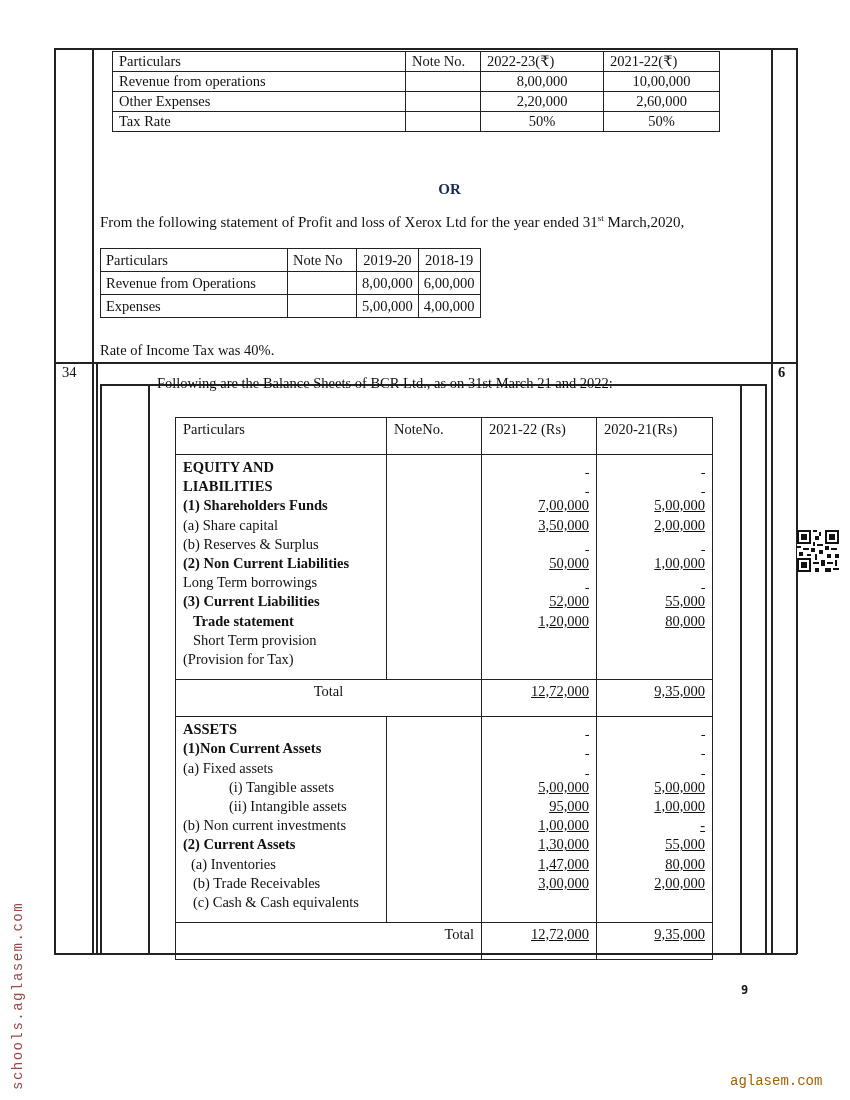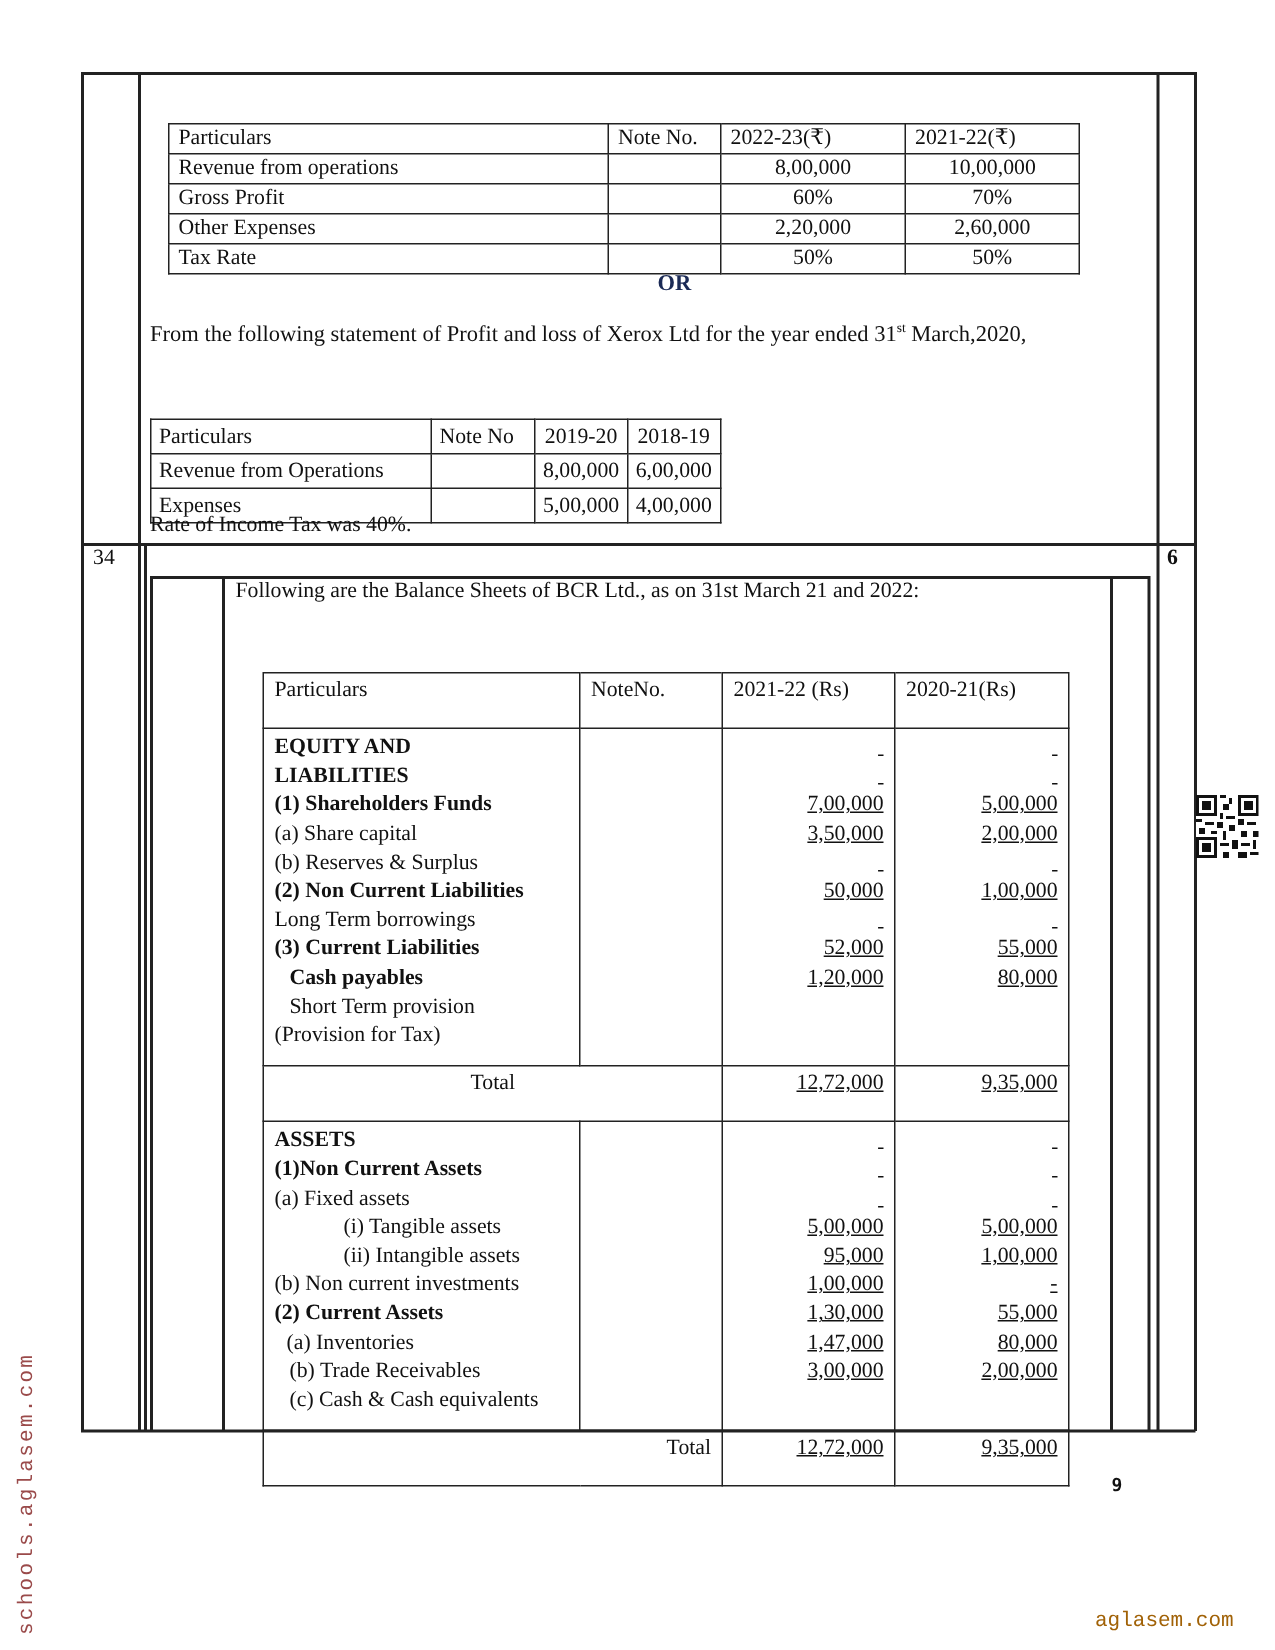--- a/index.html
+++ b/index.html
@@ -1,32 +1,32 @@
 <!DOCTYPE html>
 <html><head>
 <meta charset="utf-8">
 <style>
   html, body { margin:0; padding:0; background:#fff; }
   body { width:850px; height:1100px; position:relative; overflow:hidden; font-family:"Liberation Serif","DejaVu Serif",serif; color:#111; }
   .vline { position:absolute; background:#222; width:1.5px; }
   .hline { position:absolute; background:#222; height:1.5px; }
-  table { border-collapse:collapse;margin-top:31px; }
+  table { border-collapse:collapse; }
   .t1 { position:absolute; left:112px; top:51px; width:608px; font-size:14.5px; }
   .t1 td { border:1.3px solid #222; padding:0 6px; height:19px; line-height:19px; }
   .t1 td.num { text-align:center; }
   .or { position:absolute; left:0; top:181px; width:844px; text-align:center; font-weight:bold; font-size:15px; color:#1b2a55; padding-left:55px; box-sizing:border-box; }
   .para { position:absolute; left:100px; top:208px; width:670px; font-size:15px; line-height:20px; }
   .para sup { font-size:9px; }
   .t2 { position:absolute; left:100px; top:248px; font-size:14.5px; }
   .t2 td { border:1.3px solid #222; padding:0 5px; height:22px; line-height:22px; }
   .t2 td.num { text-align:center; }
   .tax { position:absolute; left:100px; top:342px; font-size:14.5px;text-align:right; }
   .qno { position:absolute; left:62px; top:364px; font-weight:normal; font-size:14.5px; }
   .marks { position:absolute; left:778px; top:364px; font-weight:bold; font-size:14.5px; }
-  .intro { position:absolute; left:157px; top:386px; font-size:14.5px; }
+  .intro { position:absolute; left:157px; top:375px; font-size:14.5px; }
   .bs { position:absolute; left:175px; top:417px; width:538px; font-size:14.5px; border:1.5px solid #222; }
   .bs td { border-left:1.3px solid #222; border-right:1.3px solid #222; vertical-align:top; padding:0 7px; line-height:19.2px; }
   .bs tr.hd td { border-bottom:1.5px solid #222; height:34px; padding-top:2px; }
   .bs tr.sec td { border-bottom:1.5px solid #222; padding-top:3px; padding-bottom:10px; }
   .bs tr.tot td { border-bottom:1.5px solid #222; height:34px; padding-top:2px; }
   .bs td.r { text-align:right;text-decoration:underline; }
   .bs .b { font-weight:bold; }
   .ind1 { padding-left:10px; }
   .ind2 { padding-left:46px; }
   .ind3 { padding-left:8px; }
@@ -54,26 +54,20 @@
     <td style="width:110px">2022-23(₹)</td>
     <td>2021-22(₹)</td>
   </tr>
   <tr>
     <td>Revenue from operations</td>
     <td></td>
     <td class="num">8,00,000</td>
     <td class="num">10,00,000</td>
   </tr>
   <tr>
-    <td>Gross Profit</td>
-    <td></td>
-    <td class="num">60%</td>
-    <td class="num">70%</td>
-  </tr>
-  <tr>
     <td>Other Expenses</td>
     <td></td>
     <td class="num">2,20,000</td>
     <td class="num">2,60,000</td>
   </tr>
   <tr>
     <td>Tax Rate</td>
     <td></td>
     <td class="num">50%</td>
     <td class="num">50%</td>
@@ -135,21 +129,21 @@
   <tr class="sec">
     <td>
       <div class="b">EQUITY AND</div>
       <div class="b">LIABILITIES</div>
       <div class="b">(1) Shareholders Funds</div>
       <div>(a) Share capital</div>
       <div>(b) Reserves &amp; Surplus</div>
       <div class="b">(2) Non Current Liabilities</div>
       <div>Long Term borrowings</div>
       <div class="b">(3) Current Liabilities</div>
-      <div class="b ind1">Cash payables</div>
+      <div class="b ind1">Trade statement</div>
       <div class="ind1">Short Term provision</div>
       <div>(Provision for Tax)</div>
     </td>
     <td></td>
     <td class="r">
       <div>&nbsp;</div>
           <div>&nbsp;</div>
       <div>7,00,000</div>
       <div>3,50,000</div>
       <div>&nbsp;</div>

